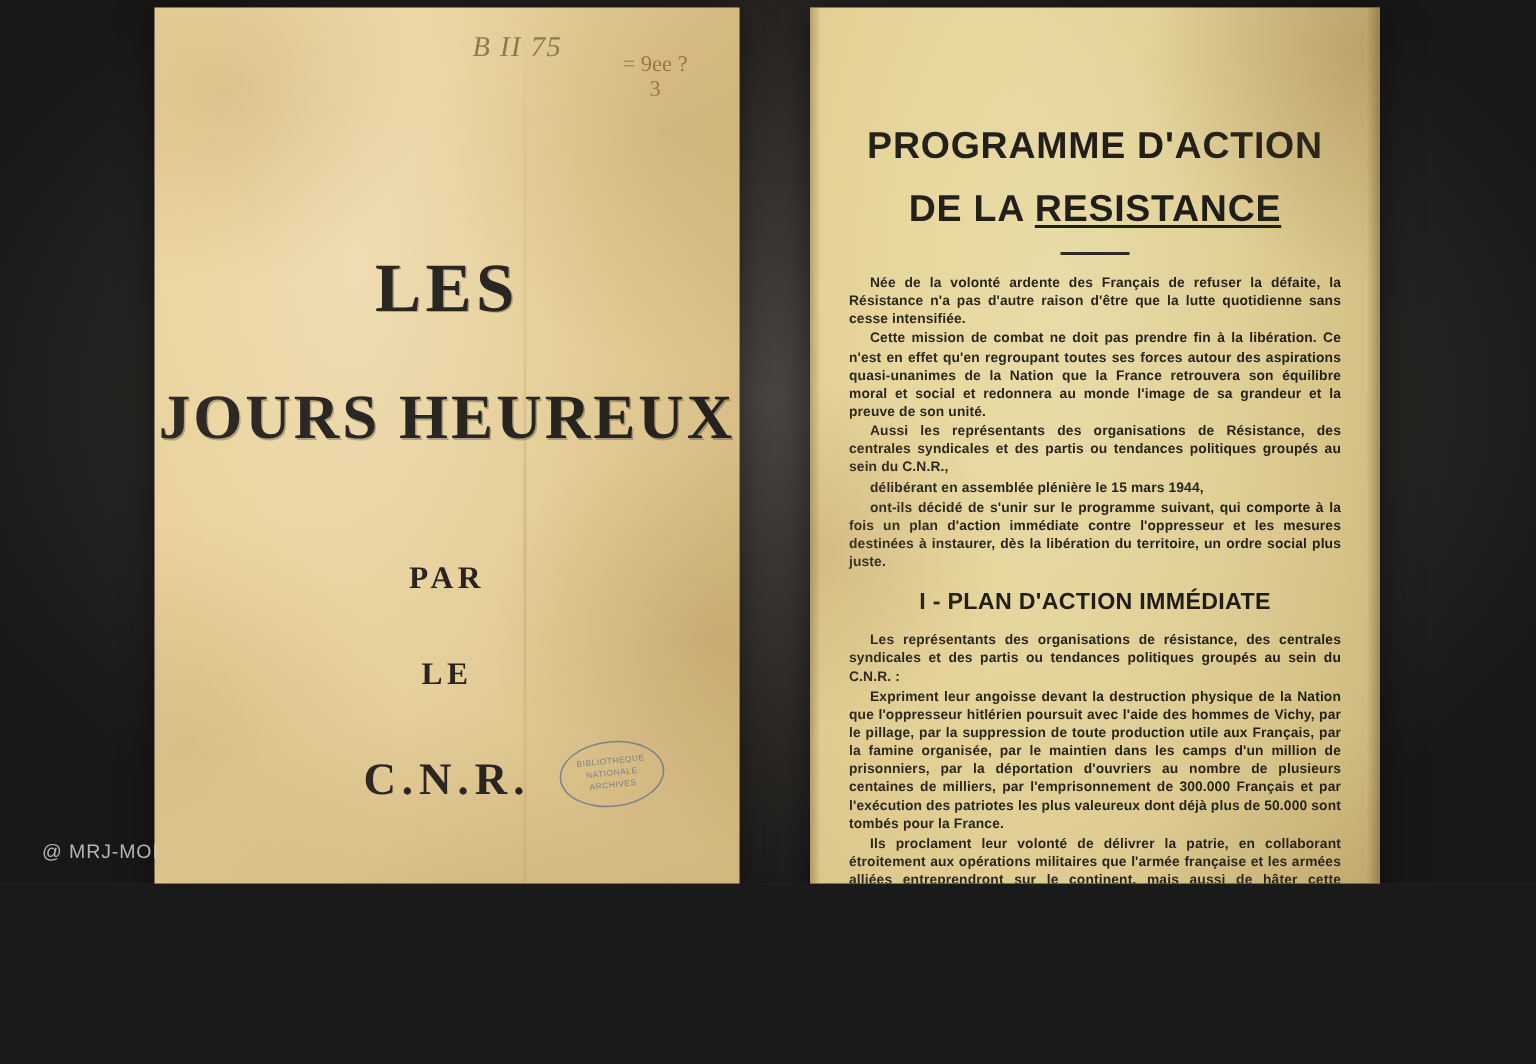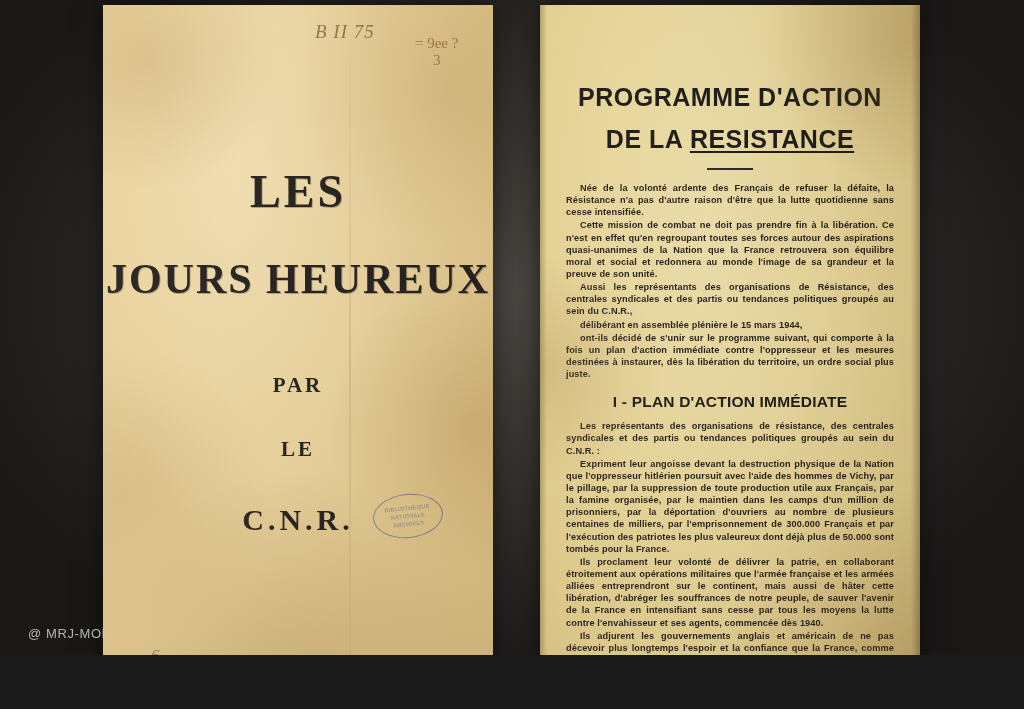--- a/index.html
+++ b/index.html
@@ -9,21 +9,21 @@
   }
   body {
     width: 1024px;
     height: 709px;
     overflow: hidden;
     font-family: "Liberation Sans", sans-serif;
   }
   .stage {
     position: relative;
     width: 1024px;
-    height: 655px;
+    height: 589px;
     background: #2b2b2b;
     overflow: hidden;
   }
   
   .backdrop {
     position: absolute;
     inset: 0;
     background:
       radial-gradient(ellipse at 50% 45%, #4a4642 0%, #2e2b28 45%, #191817 80%);
   }

